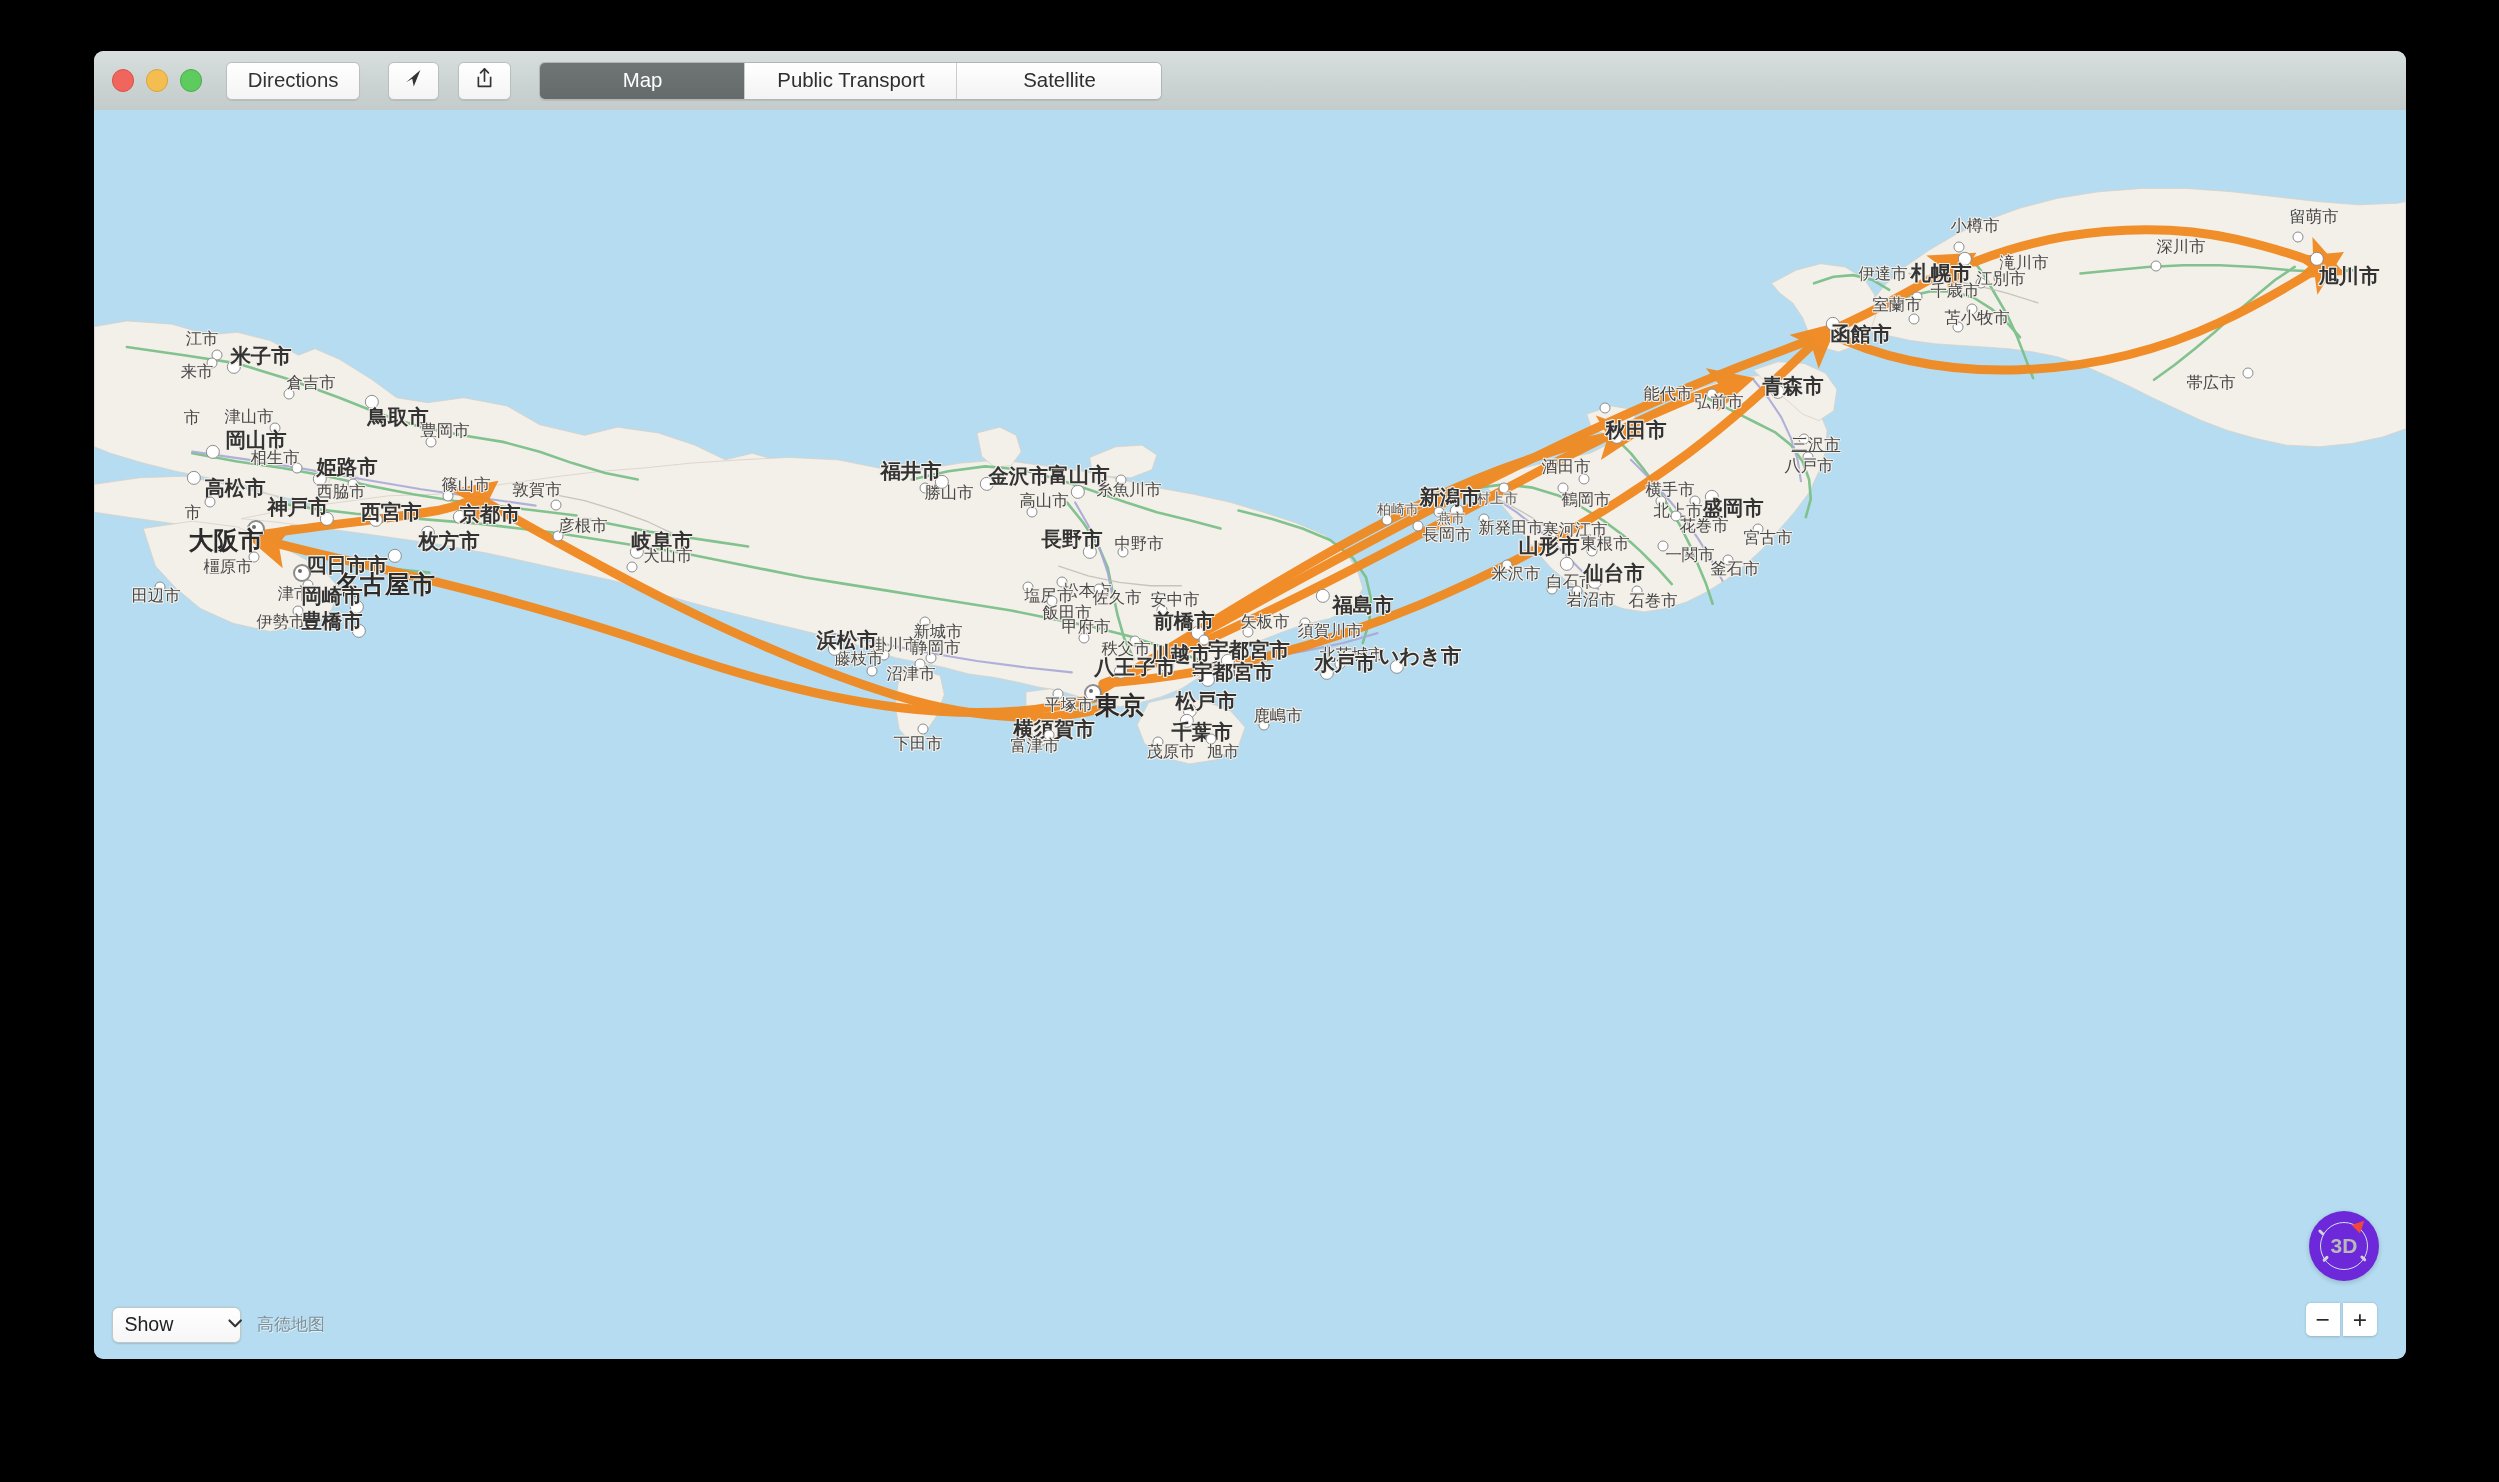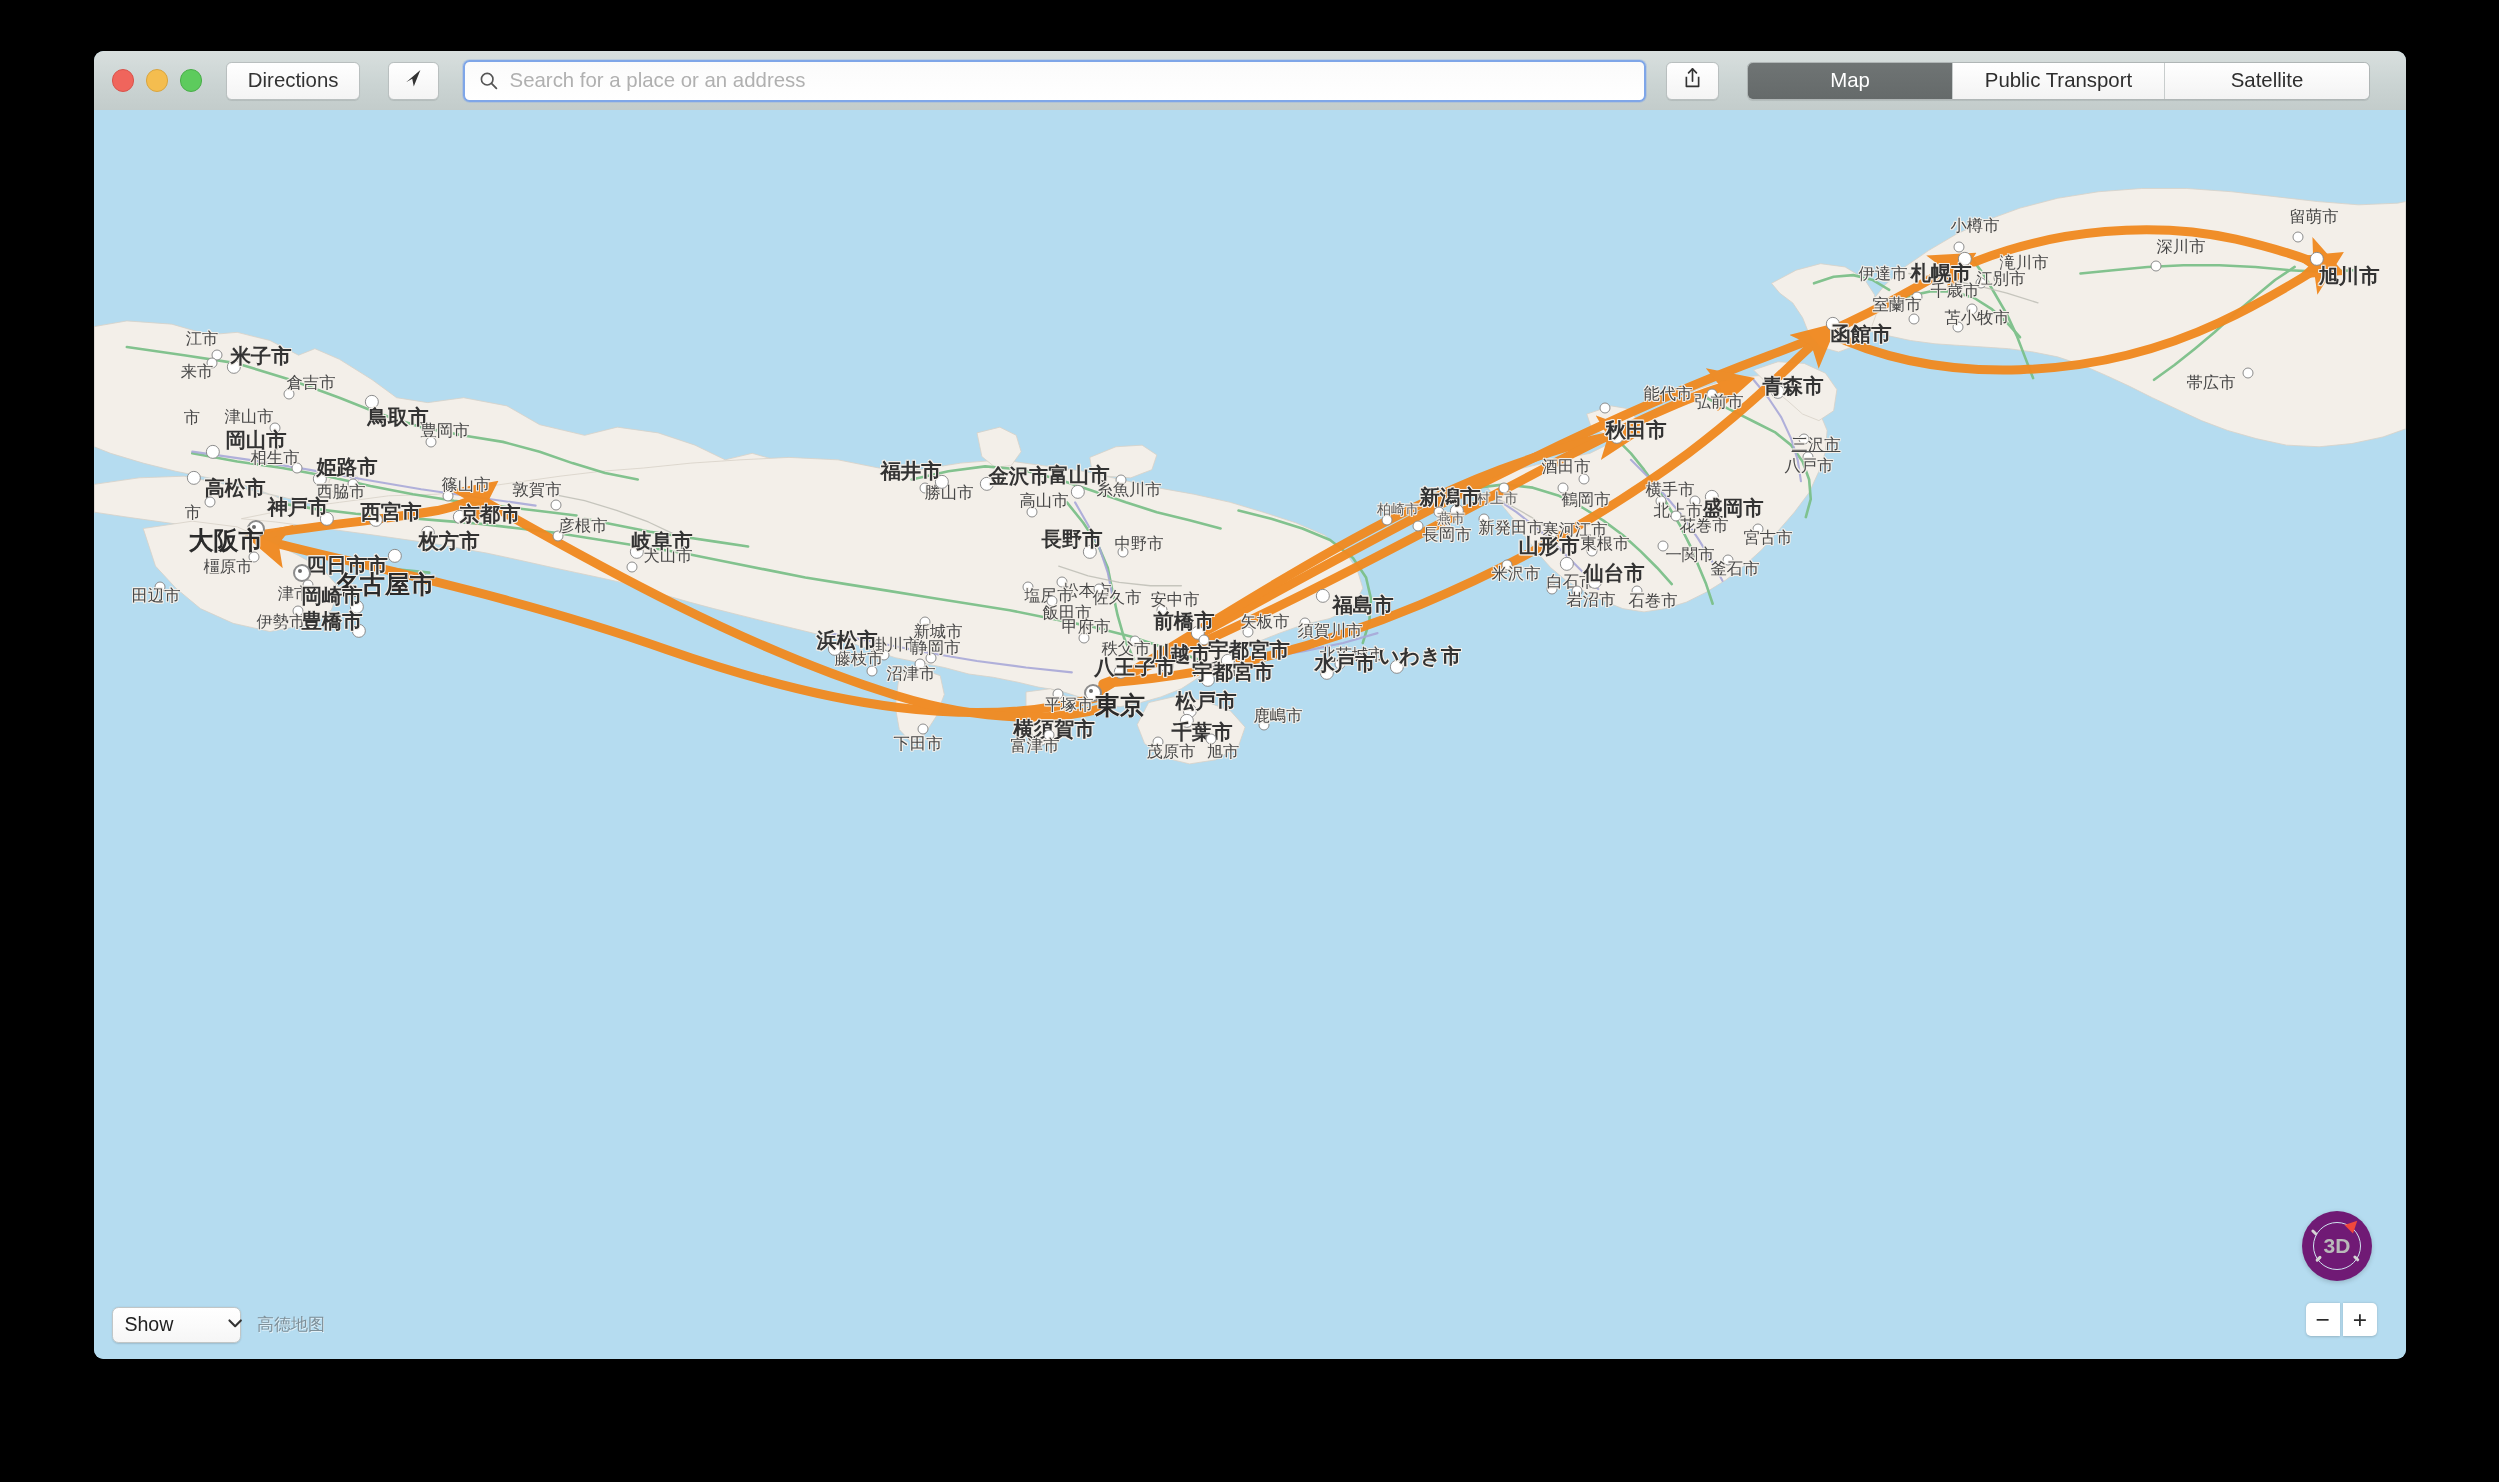--- a/index.html
+++ b/index.html
@@ -111,22 +111,22 @@
   }
   #show-select span{margin-left:11.4px;}
   #show-select .chev{position:absolute;right:13px;top:10.6px;}
   #attribution{
     position:absolute;left:163px;bottom:23px;
     font-family:"DejaVu Sans",sans-serif;font-size:17px;color:#7e8f98;
     text-shadow:0.8px 0.8px 0 rgba(255,255,255,.6);
   }
 
   #compass{
-    position:absolute;right:34px;bottom:78px;width:70px;height:70px;
-    border-radius:50%;background:#701a75;
+    position:absolute;right:27px;bottom:78px;width:70px;height:70px;
+    border-radius:50%;background:#6d28d9;
     box-shadow:0 1.6px 4.9px rgba(0,0,0,0.18);
     display:flex;align-items:center;justify-content:center;
   }
   #compass .ring{
     position:absolute;width:46px;height:46px;border-radius:50%;
     border:1.6px solid #cfe2ee;
   }
   #compass .lbl{font-size:21px;color:#b9b9b9;font-weight:bold;letter-spacing:0px;}
   #compass .needle{
     position:absolute;top:8.2px;right:13px;
@@ -163,29 +163,20 @@
     </div>
 
     <div class="tbtn" id="locate-btn">
       <span>
         <svg width="24.5" height="24.5" viewBox="0 0 24 24">
           <path d="M5 16 L19 4 L12.5 20 L11 12.5 Z" fill="#333"></path>
         </svg>
       </span>
     </div>
 
-    <div id="search-wrap">
-      <span class="sicon">
-        <svg width="21" height="21" viewBox="0 0 24 24">
-          <circle cx="10.5" cy="10.5" r="6.6" fill="none" stroke="#555" stroke-width="1.9"></circle>
-          <line x1="15.4" y1="15.4" x2="21" y2="21" stroke="#555" stroke-width="2.1" stroke-linecap="round"></line>
-        </svg>
-      </span>
-      <input id="search-input" type="text" placeholder="Search for a place or an address" style="">
-    </div>
 
     <div class="tbtn" id="share-btn">
       <span>
         <svg width="21" height="23" viewBox="0 0 24 26">
           <path d="M12 2 L12 16" stroke="#333" stroke-width="1.9" fill="none" stroke-linecap="round"></path>
           <path d="M7.5 6.5 L12 2 L16.5 6.5" stroke="#333" stroke-width="1.9" fill="none" stroke-linecap="round" stroke-linejoin="round"></path>
           <path d="M5 11 L5 22 L19 22 L19 11" stroke="#333" stroke-width="1.9" fill="none" stroke-linejoin="round"></path>
         </svg>
       </span>
     </div>

